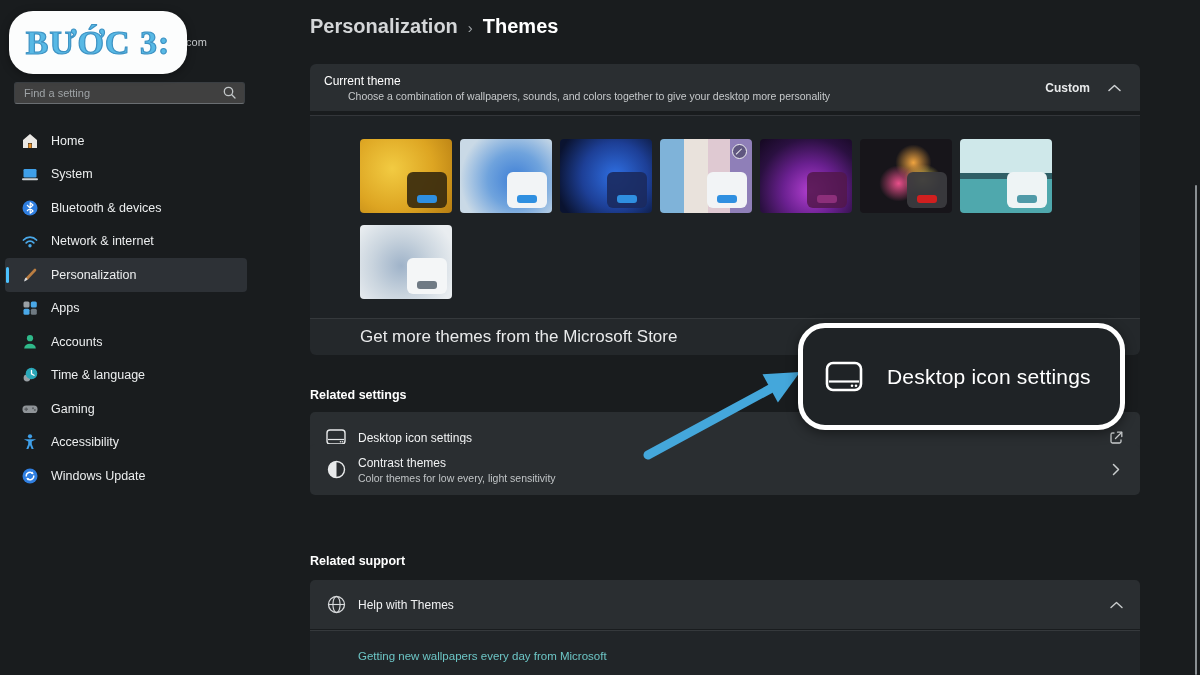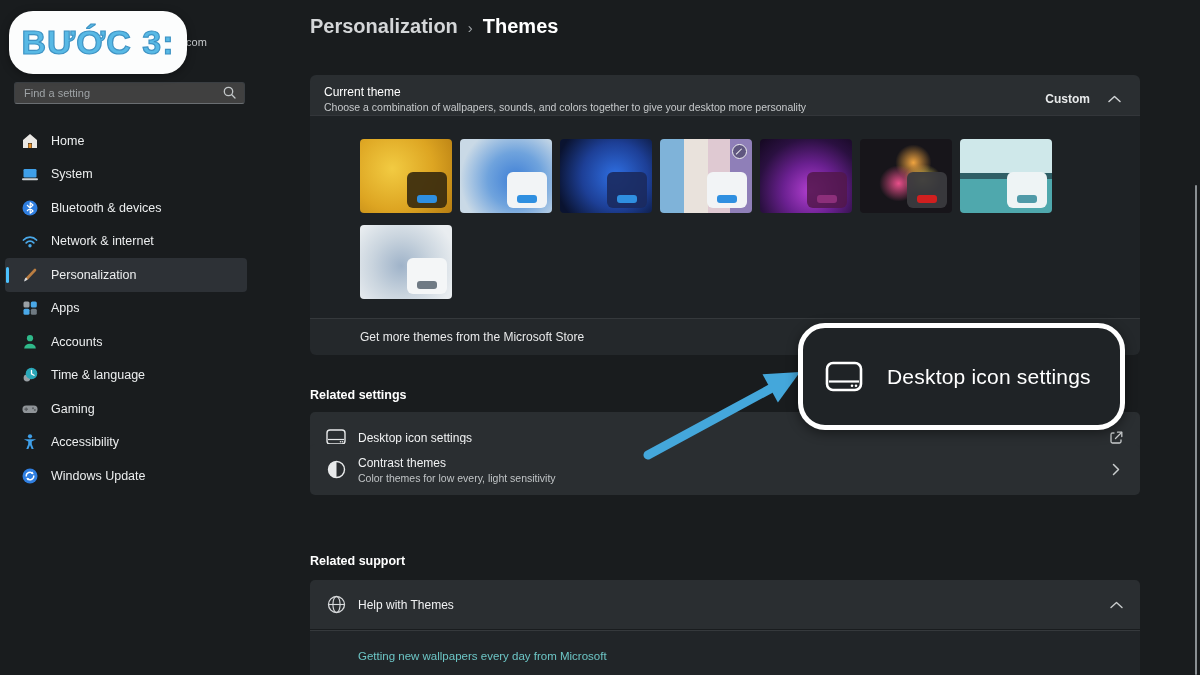--- a/index.html
+++ b/index.html
@@ -19,61 +19,61 @@
   .nav-accent { position:absolute; left:1px; top:50%; transform:translateY(-50%); width:3px; height:16px; border-radius:2px; background:#4cc2ff; }
   .nav-ic { width:18px; height:18px; margin-right:12px; flex:none; display:flex; align-items:center; justify-content:center; }
   .nav-label { font-size:12.5px; color:#eceeef; white-space:nowrap; }
 
   
   .breadcrumb { position:absolute; left:310px; top:10px; height:32px; display:flex; align-items:center; gap:10px; }
   .bc-parent { font-size:20px; color:#d4d6d8; font-weight:600; }
   .bc-sep { font-size:15px; color:#9fa3a6; padding-top:2px; }
   .bc-current { font-size:20px; color:#ffffff; font-weight:700; }
 
-  .ct-header { position:absolute; left:310px; top:75px; width:830px; height:47px; background:#2a2e31; border-radius:6px 6px 0 0; display:flex; align-items:center; padding:0 18px 0 14px; }
+  .ct-header { position:absolute; left:310px; top:64px; width:830px; height:47px; background:#2a2e31; border-radius:6px 6px 0 0; display:flex; align-items:center; padding:0 18px 0 14px; }
   .ct-titles { flex:1; }
   .ct-title { font-size:12px; color:#ffffff; margin-bottom:2px; }
-  .ct-sub { font-size:10.5px; color:#c6c9cb; }
+  .ct-sub { font-size:10.5px; color:#c6c9cb;margin-left:24px; }
   .ct-value { font-size:12px; color:#e8eaeb; margin-right:16px;font-weight:bold; }
 
   .ct-expanded { position:absolute; left:310px; top:115px; width:830px; height:203px; background:#1e2225; border-top:1px solid #33363a; }
   .thumb { position:absolute; width:92px; height:74px; border-radius:4px; overflow:hidden; cursor:pointer; }
   .mini { position:absolute; right:5px; bottom:5px; width:40px; height:36px; border-radius:6px; }
   .pill { position:absolute; left:50%; transform:translateX(-50%); bottom:5px; width:20px; height:8px; border-radius:3px; }
   .t-gold      { background:radial-gradient(circle at 35% 40%, #f2cb42 0%, #ddA522 55%, #b67d12 100%); }
   .t-lblue     { background:radial-gradient(circle at 60% 55%, #3f7fd6 0%, #6fa3dd 40%, #c9d9e6 80%); }
   .t-dblue     { background:radial-gradient(circle at 60% 50%, #2f6fe2 0%, #1d3f96 50%, #0a1330 90%); }
   .t-collage   { background:linear-gradient(90deg, #7fb3d9 0 26%, #e9e2dc 26% 52%, #dfc9d2 52% 76%, #8f7fb8 76% 100%); }
   .t-purple    { background:radial-gradient(circle at 55% 70%, #b23fd0 0%, #6a2090 38%, #2a1040 72%, #140820 100%); }
   .t-floral    { background:radial-gradient(ellipse 30% 35% at 42% 60%, #e84f8a 0%, rgba(23,21,26,0) 70%), radial-gradient(ellipse 28% 35% at 58% 32%, #f0a43f 0%, rgba(23,21,26,0) 70%), radial-gradient(ellipse 30% 30% at 68% 55%, #e8d355 0%, rgba(23,21,26,0) 70%), #17151a; }
   .t-teal      { background:linear-gradient(180deg, #cfe8ea 0 46%, #2f5f66 46% 54%, #4fa8ad 54% 100%); }
   .t-lgray     { background:radial-gradient(circle at 45% 55%, #9fb3c9 0%, #c9d4de 45%, #e9edf0 85%); }
   .no-cam { position:absolute; top:5px; right:5px; width:15px; height:15px; border-radius:50%; border:1.4px solid #f0f0f2; background:rgba(40,40,60,.45); }
   .no-cam::after { content:""; position:absolute; left:2px; top:6px; width:8px; height:1.4px; background:#f0f0f2; transform:rotate(-45deg); }
 
   .store-row { position:absolute; left:310px; top:318px; width:830px; height:37px; background:#24282b; border-top:1px solid #35393c; border-radius:0 0 6px 6px; display:flex; align-items:center; cursor:pointer; }
-  .store-row span { margin-left:50px; font-size:12px; color:#e9eaeb; }
+  .store-row span { margin-left:50px; font-size:17px; color:#e9eaeb; }
 
   .section-h { position:absolute; left:310px; font-size:12.5px; font-weight:700; color:#ffffff; }
 
   .row-card { position:absolute; left:310px; width:830px; height:51px; background:#2a2e31; border-radius:5px; display:flex; align-items:center; padding:0 16px; cursor:pointer; }
   .row-ic { width:20px; height:20px; flex:none; margin-right:12px; display:flex; align-items:center; justify-content:center; }
   .row-texts { flex:1; }
   .row-label { font-size:12px; color:#f1f2f3; }
   .row-sub { font-size:10.5px; color:#c0c4c6; margin-top:2px; }
   .trail-ic { width:16px; height:16px; flex:none; display:flex; align-items:center; justify-content:center; }
 
   .support-exp { position:absolute; left:310px; top:630px; width:830px; height:45px; background:#212528; border-top:1px solid #35393c; }
   .support-link { position:absolute; left:48px; top:19px; font-size:11.5px; color:#6cc5c5; cursor:pointer; }
 
   .scrollbar { position:absolute; left:1195px; top:185px; width:2px; height:490px; background:#8a8f93; border-radius:2px; }
 
   
   .step-badge { position:absolute; left:9px; top:11px; width:178px; height:63px; background:#fcfdfd; border-radius:24px; display:flex; align-items:center; justify-content:center; box-shadow:0 2px 8px rgba(0,0,0,.35); }
-  .step-badge span { font-family:Liberation Sans, sans-serif; font-weight:800; font-size:34px; letter-spacing:1px; color:#58b9e5; -webkit-text-stroke:1.2px #3e93c4; }
+  .step-badge span { font-family:Liberation Serif, serif; font-weight:800; font-size:34px; letter-spacing:1px; color:#58b9e5; -webkit-text-stroke:1.2px #3e93c4; }
 
   .callout { position:absolute; left:798px; top:323px; width:327px; height:107px; background:#1f2326; border:5px solid #ffffff; border-radius:27px; display:flex; align-items:center; box-shadow:0 3px 12px rgba(0,0,0,.45); }
   .callout-ic { margin-left:22px; flex:none; display:flex; }
   .callout-label { margin-left:24px; font-size:21px; color:#ffffff; letter-spacing:.2px; }
 
   .arrow-svg { position:absolute; left:610px; top:352px; }
 </style>
 </head>
 <body>
 

